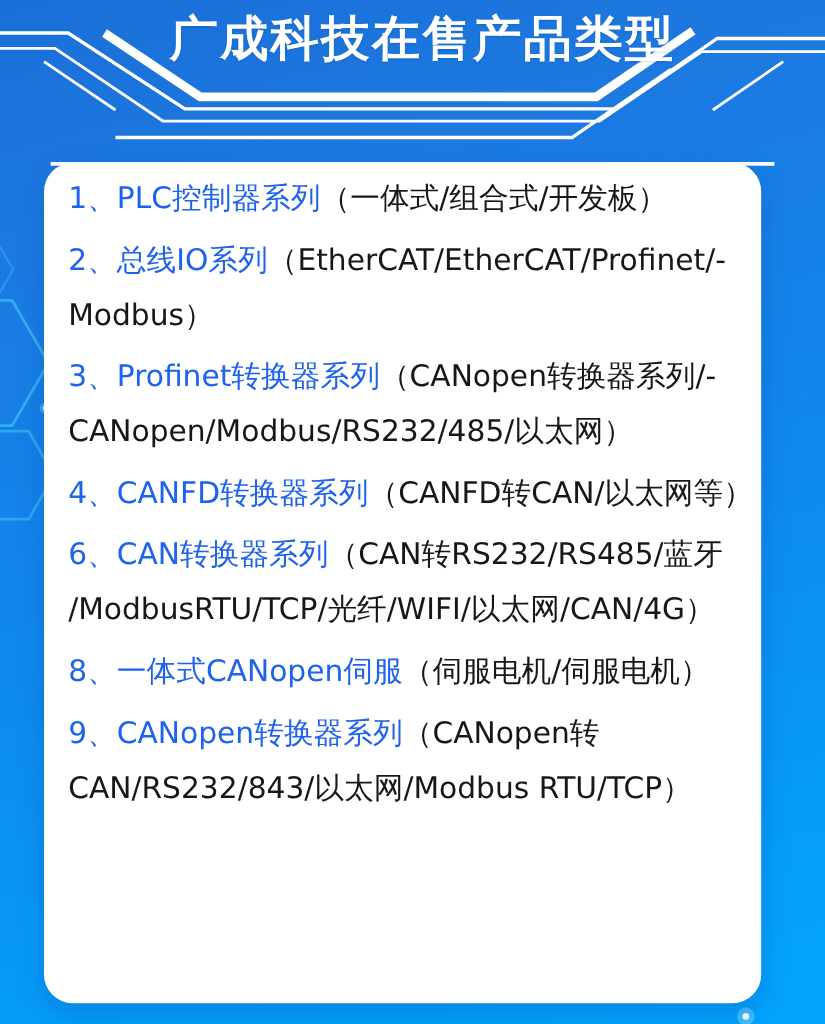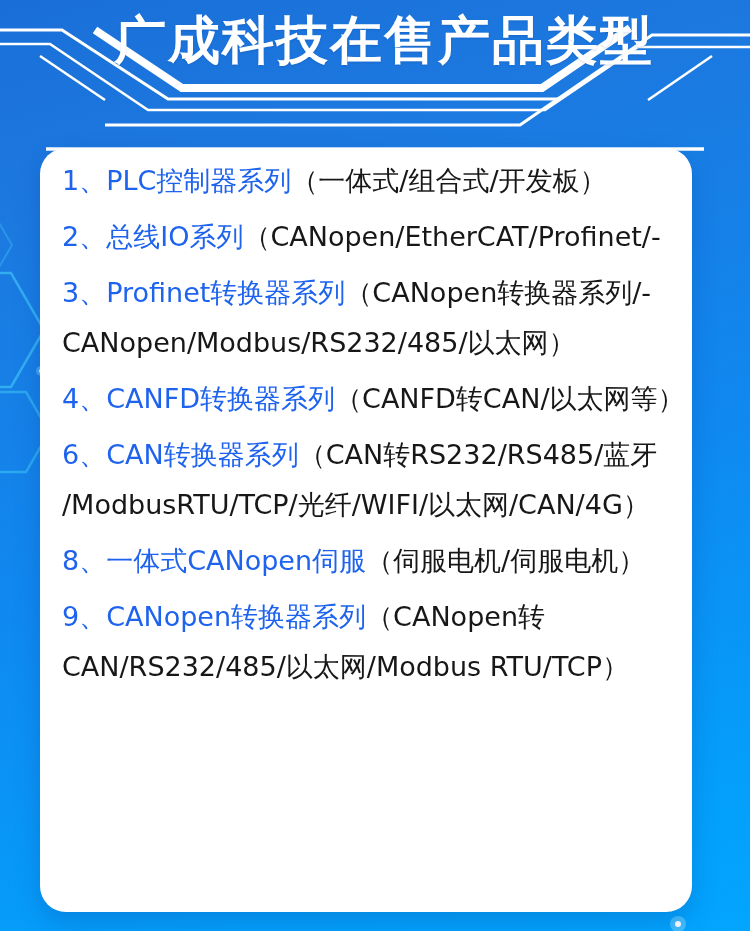--- a/index.html
+++ b/index.html
@@ -9,21 +9,21 @@
   }
   .page {
     position:relative; width:750px; height:931px;
     background:linear-gradient(165deg,#1a6fd7 0%,#1c79e0 20%,#0f89f0 55%,#04a0fb 88%,#03a5fe 100%);
   }
   .bg-svg { position:absolute; left:0; top:0; z-index:0; }
   .deco-svg { position:absolute; left:0; top:0; z-index:1; }
   .title {
     position:absolute; top:6px; left:0; width:100%; z-index:2;
     margin:0; text-align:center; text-indent:18px;
-    font-size:52px; font-weight:bold; color:#ffffff; letter-spacing:2px;
+    font-size:44px; font-weight:bold; color:#ffffff; letter-spacing:2px;
     text-shadow:0 1px 2px rgba(0,40,120,.18);
   }
   .card {
     position:absolute; left:40px; top:148px; width:652px; height:764px; z-index:3;
     background:#ffffff; border-radius:26px; box-sizing:border-box;
     padding:8px 8px 8px 22px; overflow:hidden;
     box-shadow:0 10px 24px rgba(8,60,150,.25);
   }
   .item { margin:0 0 6px 0; }
   .item:last-child { margin-bottom:0; }
@@ -66,38 +66,39 @@
   </svg>
 
   <h1 class="title">广成科技在售产品类型</h1>
 
   <div class="card">
     <div>
         <div class="item">
           <div class="line"><span class="series">1、PLC控制器系列</span><span class="desc">（一体式/组合式/开发板）</span></div>
         </div>
         <div class="item">
-          <div class="line"><span class="series">2、总线IO系列</span><span class="desc">（CANopen/EtherCAT/Profinet/-</span></div>
+          <div class="line"><span class="series">2、总线IO系列</span><span class="desc">（EtherCAT/EtherCAT/Profinet/-</span></div>
+          <div class="line"><span class="desc">Modbus）</span></div>
         </div>
         <div class="item">
           <div class="line"><span class="series">3、Profinet转换器系列</span><span class="desc">（CANopen转换器系列/-</span></div>
           <div class="line"><span class="desc">CANopen/Modbus/RS232/485/以太网）</span></div>
         </div>
         <div class="item">
           <div class="line"><span class="series">4、CANFD转换器系列</span><span class="desc">（CANFD转CAN/以太网等）</span></div>
         </div>
         <div class="item">
         </div>
         <div class="item">
           <div class="line"><span class="series">6、CAN转换器系列</span><span class="desc">（CAN转RS232/RS485/蓝牙</span></div>
           <div class="line"><span class="desc">/ModbusRTU/TCP/光纤/WIFI/以太网/CAN/4G）</span></div>
         </div>
         <div class="item">
           <div class="line"><span class="series">8、一体式CANopen伺服</span><span class="desc">（伺服电机/伺服电机）</span></div>
         </div>
         <div class="item">
           <div class="line"><span class="series">9、CANopen转换器系列</span><span class="desc">（CANopen转</span></div>
-          <div class="line"><span class="desc">CAN/RS232/485/以太网/Modbus RTU/TCP）</span></div>
+          <div class="line"><span class="desc">CAN/RS232/843/以太网/Modbus RTU/TCP）</span></div>
         </div>
       </div>
   </div>
 
 </div>
 
 </body></html>

